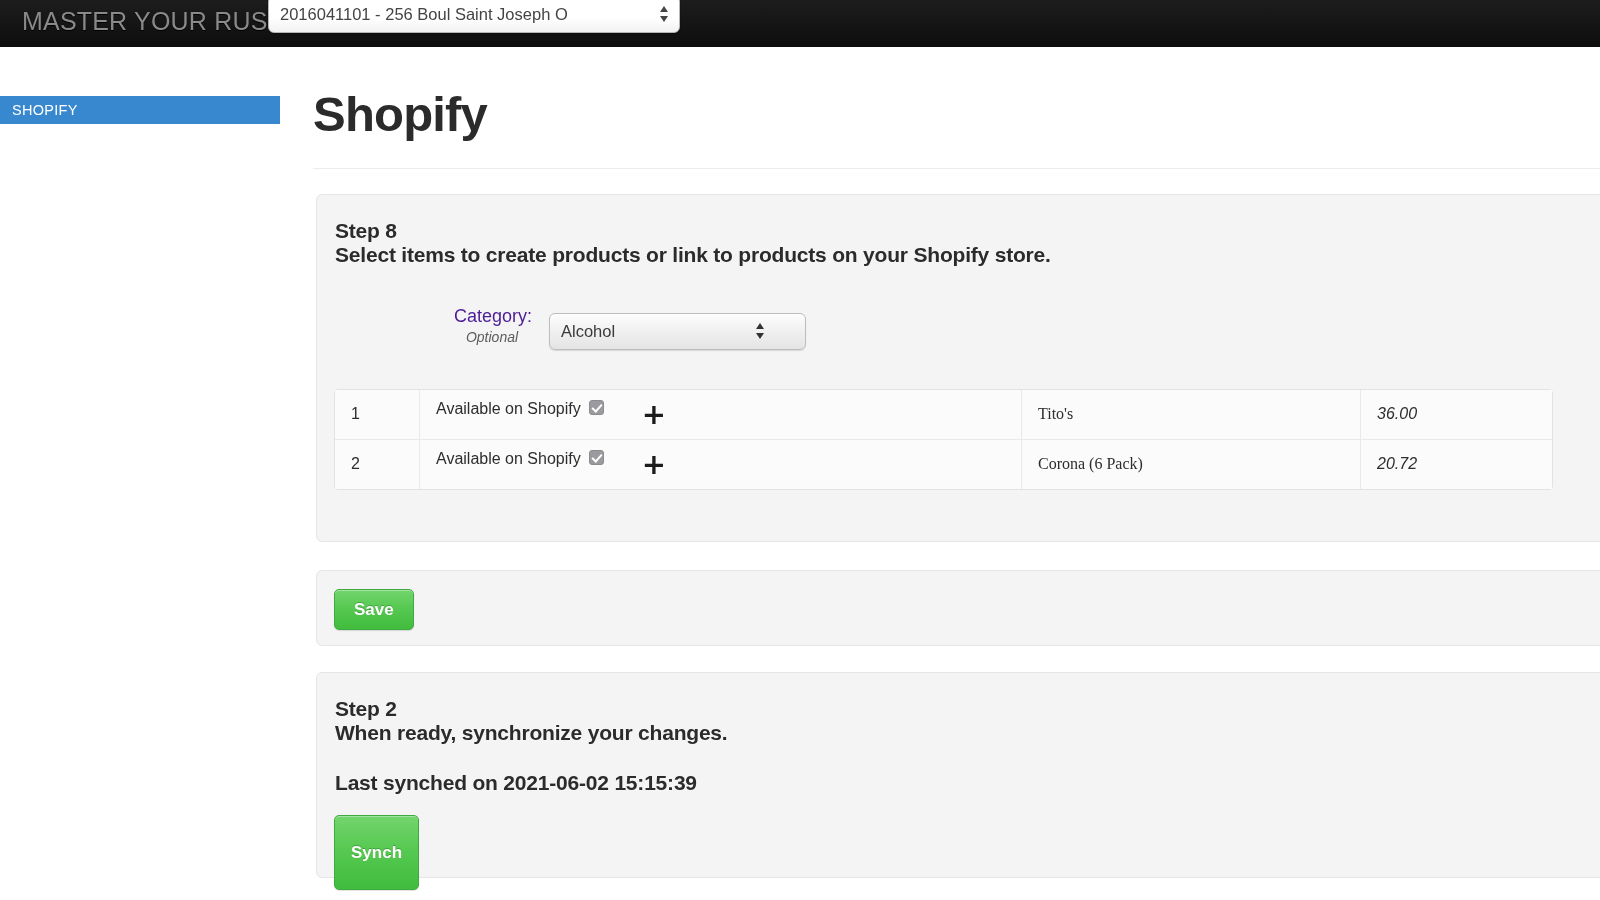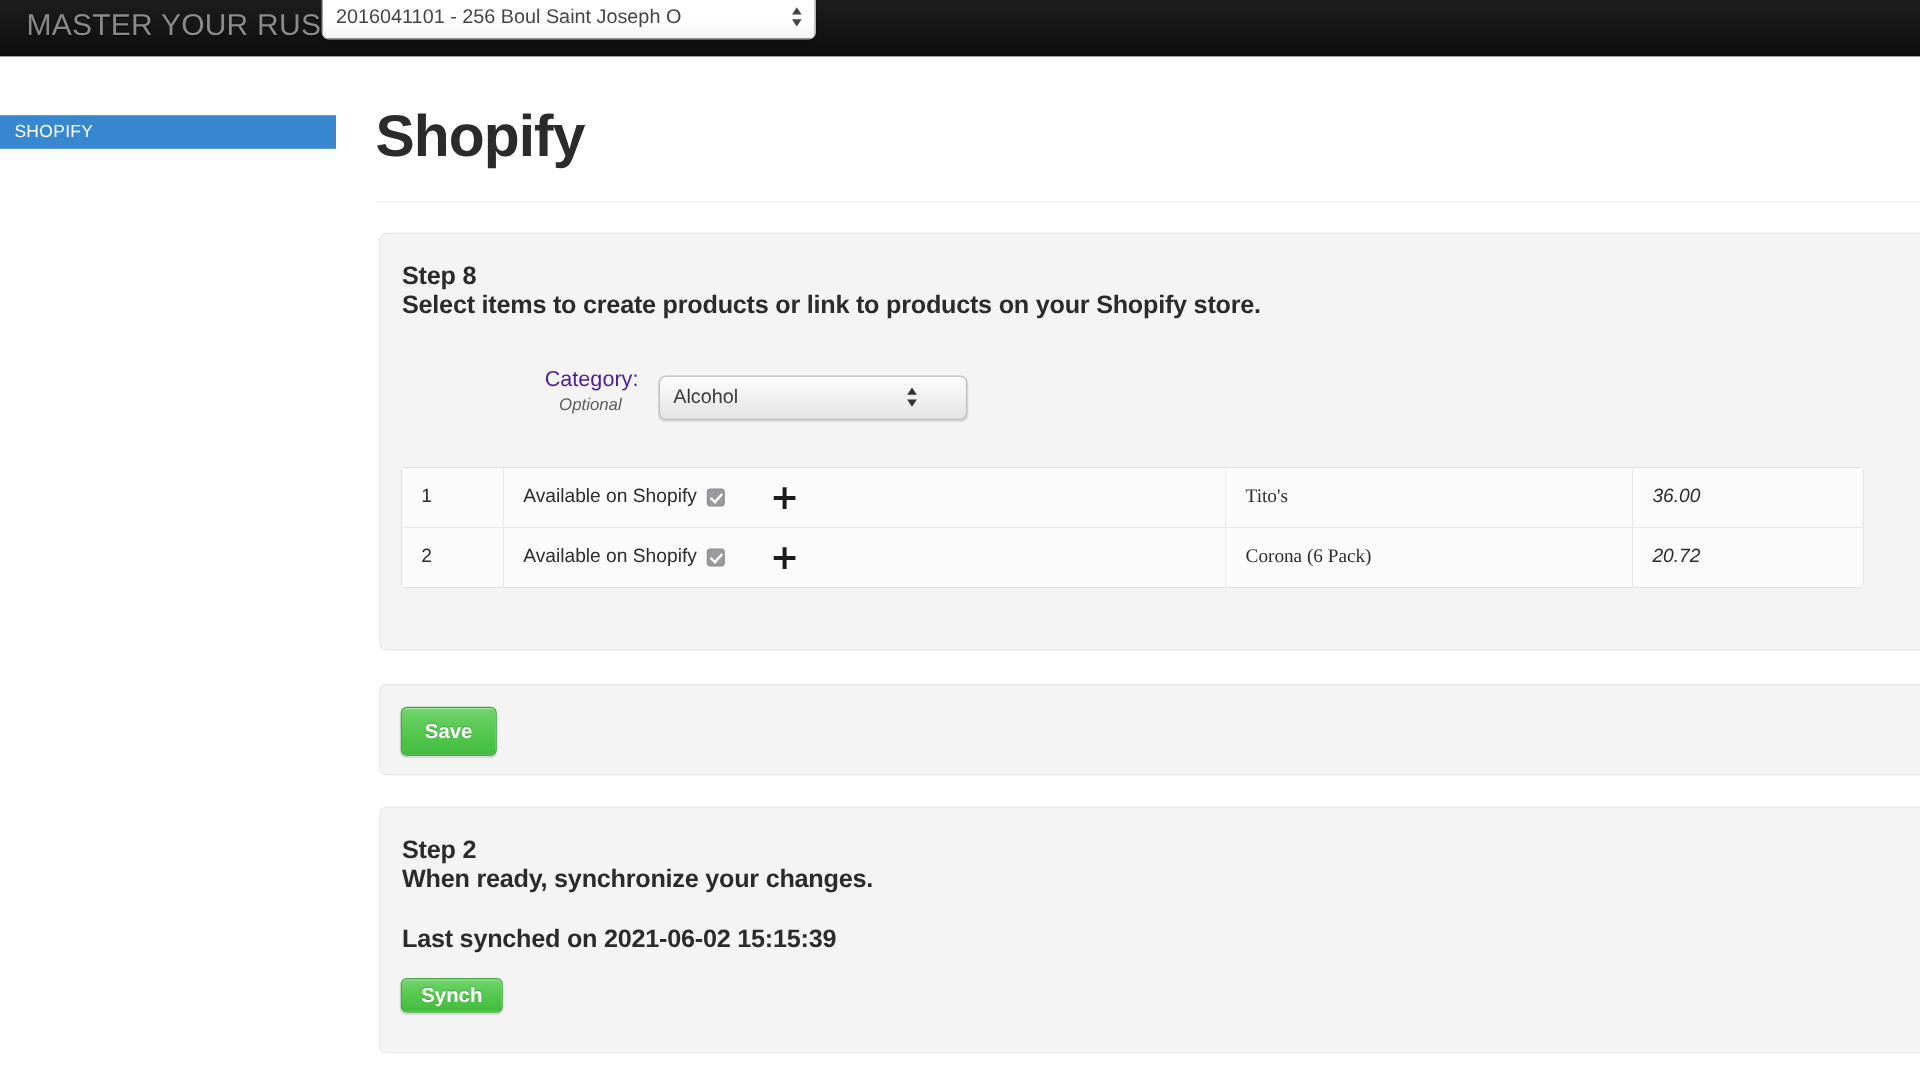--- a/index.html
+++ b/index.html
@@ -219,21 +219,21 @@
   }
   .items-table tr:last-child td { border-bottom: none; }
   .items-table td:last-child { border-right: none; font-style: italic; }
   .col-idx   { width: 68px; }
   .col-main  { width: 585px; }
   .col-name  { width: 322px; font-family: Liberation Serif, serif; }
   .col-price { width: 175px; }
 
   .avail-wrap {
     display: flex;
-    align-items: center;
+    align-items: flex-start;
   }
   .avail-label {
     font-size: 16px;
     color: #2d2d2d;
     margin-right: 8px;
   }
   .chk {
     width: 15px;
     height: 15px;
     border-radius: 3px;
@@ -274,21 +274,21 @@
     color: #ffffff;
     font-size: 17px;
     font-family: "Liberation Sans", sans-serif;
     text-shadow: 0 -1px 0 rgba(0,0,0,0.22);
     box-shadow: inset 0 1px 0 rgba(255,255,255,0.35), 0 1px 1px rgba(0,0,0,0.12);
     cursor: pointer;
     line-height: 1;
     font-weight: bold;
   }
   #save-button  { padding: 11px 19px; margin: 18px 0 0 17px; }
-  #synch-button { padding: 5px 16px; margin: 20px 0 12px 17px; }
+  #synch-button { padding: 28px 16px; margin: 20px 0 12px 17px; }
 
   .synch-time {
     font-size: 21px;
     font-weight: bold;
     color: #2b2b2b;
     margin: 0;
     padding: 26px 0 0 18px;
     letter-spacing: -0.2px;
   }
 </style>

